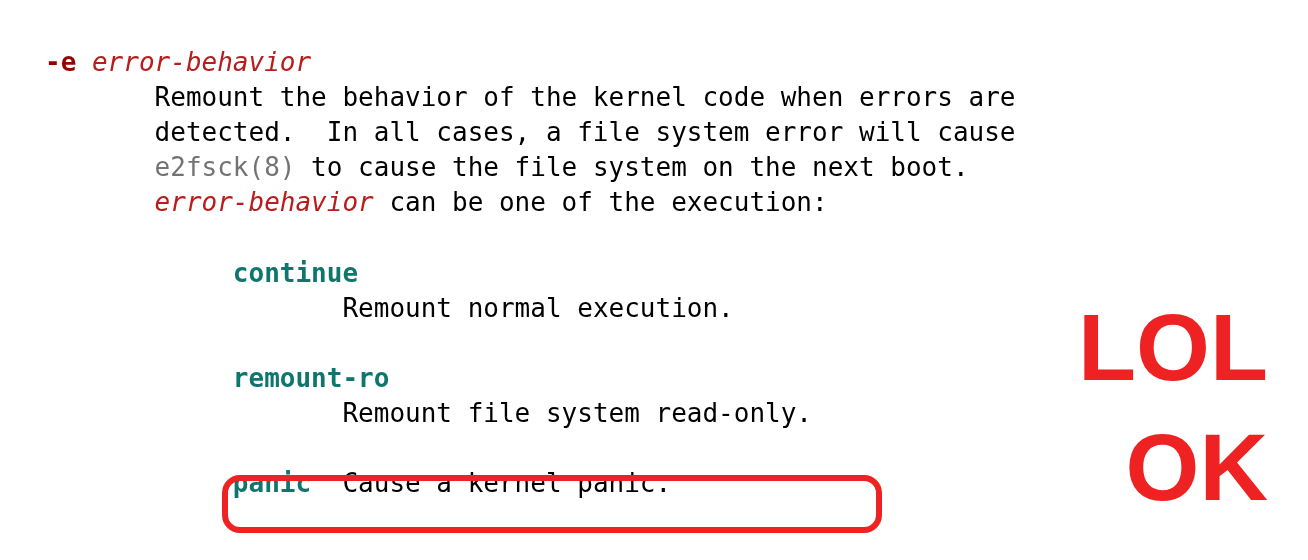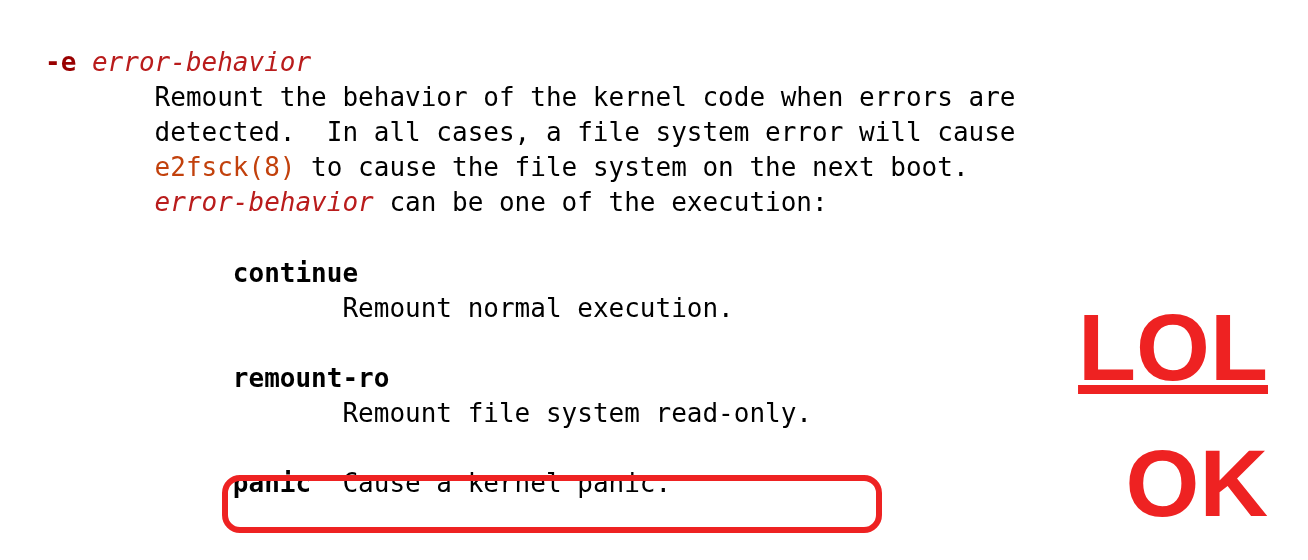--- a/index.html
+++ b/index.html
@@ -22,24 +22,24 @@
     }
     .flag {
       color: #990000;
       font-weight: bold;
     }
     .arg {
       color: #b91c1c;
       font-style: italic;
     }
     .link {
-      color: #c2410c;
+      color: #737373;
     }
     .opt {
-      color: #000000;
+      color: #0f766e;
       font-weight: bold;
       margin-top: 48px;
     }
     .highlight-box {
       position: absolute;
       left: 222px;
       top: 475px;
       width: 660px;
       height: 58px;
       border: 6px solid #ee2222;
@@ -50,22 +50,22 @@
     .annot {
       position: absolute;
       right: 40px;
       color: #ee2222;
       font-family: "Helvetica Neue", Arial, sans-serif;
       font-weight: bold;
       font-size: 95px;
       line-height: 1;
       letter-spacing: 0px;
     }
-    .annot.lol { top: 300px; text-decoration: underline; }
-    .annot.ok { top: 436px; }
+    .annot.lol { top: 300px; }
+    .annot.ok { top: 420px; }
   </style>
 </head>
 <body>
 
 <div class="content">
 <span class="flag">-e</span> <span class="arg">error-behavior</span>
        <span>Remount the behavior of the kernel code when errors are</span>
        <span>detected.  In all cases, a file system error will cause</span>
        <span class="link">e2fsck(8)</span><span> to cause the file system on the next boot.</span>
        <span class="arg">error-behavior</span><span> can be one of the execution:</span>

